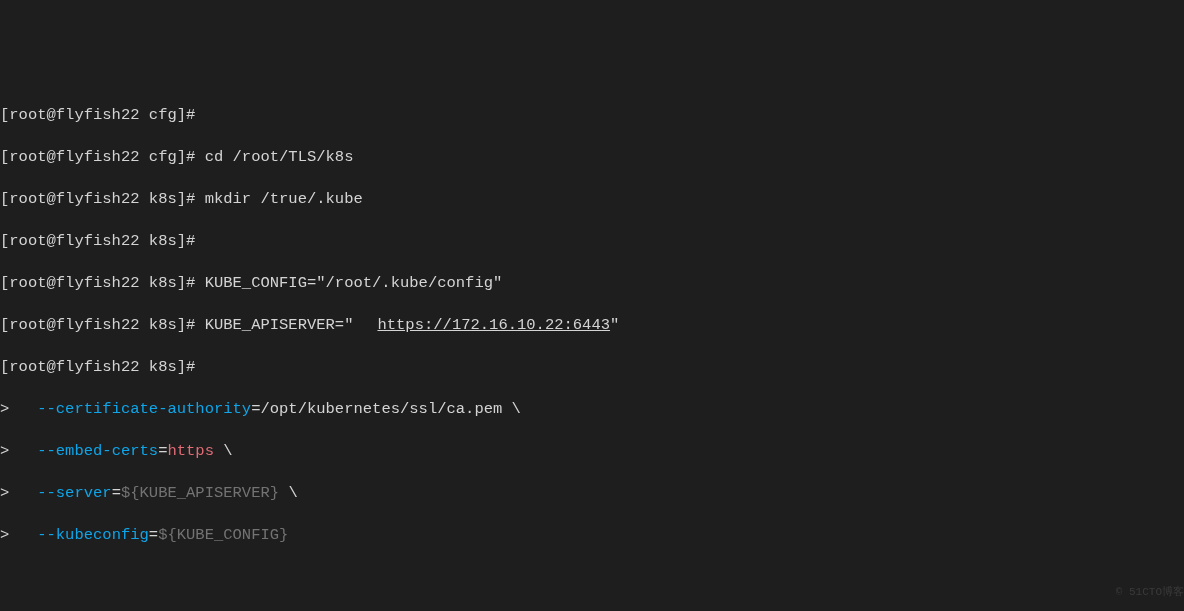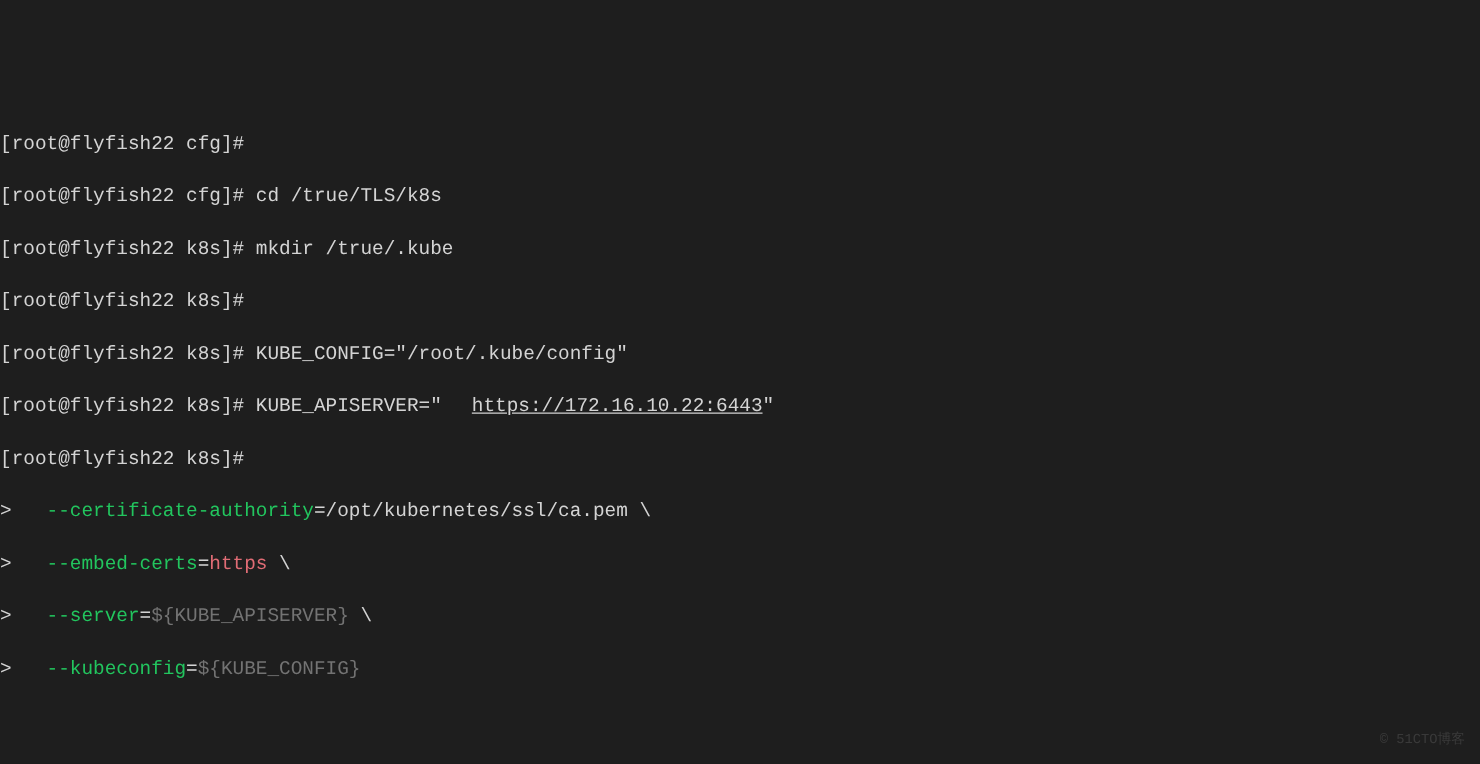--- a/index.html
+++ b/index.html
@@ -21,40 +21,40 @@
     }
     .terminal {
       padding: 0;
     }
     .line {
       display: block;
       white-space: pre;
     }
     .red { color: #e06c75; }
     .white { color: #d4d4d4; }
-    .cyan { color: #22c55e; text-align: center; }
+    .cyan { color: #0ea5e9; text-align: center; }
     .yellow { color: #737373; }
     .underline { text-decoration: underline; padding-left: 24px; }
     .watermark {
       position: absolute;
       bottom: 8px;
-      right: 12px;
+      right: 0;
       color: #555;
       font-size: 11px;
       opacity: 0.5;
     }
   </style>
 </head>
 <body>
 
 
 
 <div class="terminal">
 <span class="line"><span class="white">[root@flyfish22 cfg]#</span></span>
-<span class="line"><span class="white">[root@flyfish22 cfg]# </span><span class="white">cd /true/TLS/k8s</span></span>
+<span class="line"><span class="white">[root@flyfish22 cfg]# </span><span class="white">cd /root/TLS/k8s</span></span>
 <span class="line"><span class="white">[root@flyfish22 k8s]# </span><span class="white">mkdir /true/.kube</span></span>
 <span class="line"><span class="white">[root@flyfish22 k8s]# </span></span>
 <span class="line"><span class="white">[root@flyfish22 k8s]# </span><span class="white">KUBE_CONFIG="/root/.kube/config"</span></span>
 <span class="line"><span class="white">[root@flyfish22 k8s]# </span><span class="white">KUBE_APISERVER="</span><span class="white underline">https://172.16.10.22:6443</span><span class="white">"</span></span>
 <span class="line"><span class="white">[root@flyfish22 k8s]# </span></span>
 <span class="line"><span class="white">&gt;   </span><span class="cyan">--certificate-authority</span><span class="white">=/opt/kubernetes/ssl/ca.pem \</span></span>
 <span class="line"><span class="white">&gt;   </span><span class="cyan">--embed-certs</span><span class="white">=</span><span class="red">https</span><span class="white"> \</span></span>
 <span class="line"><span class="white">&gt;   </span><span class="cyan">--server</span><span class="white">=</span><span class="yellow">${KUBE_APISERVER}</span><span class="white"> \</span></span>
 <span class="line"><span class="white">&gt;   </span><span class="cyan">--kubeconfig</span><span class="white">=</span><span class="yellow">${KUBE_CONFIG}</span></span>
 

